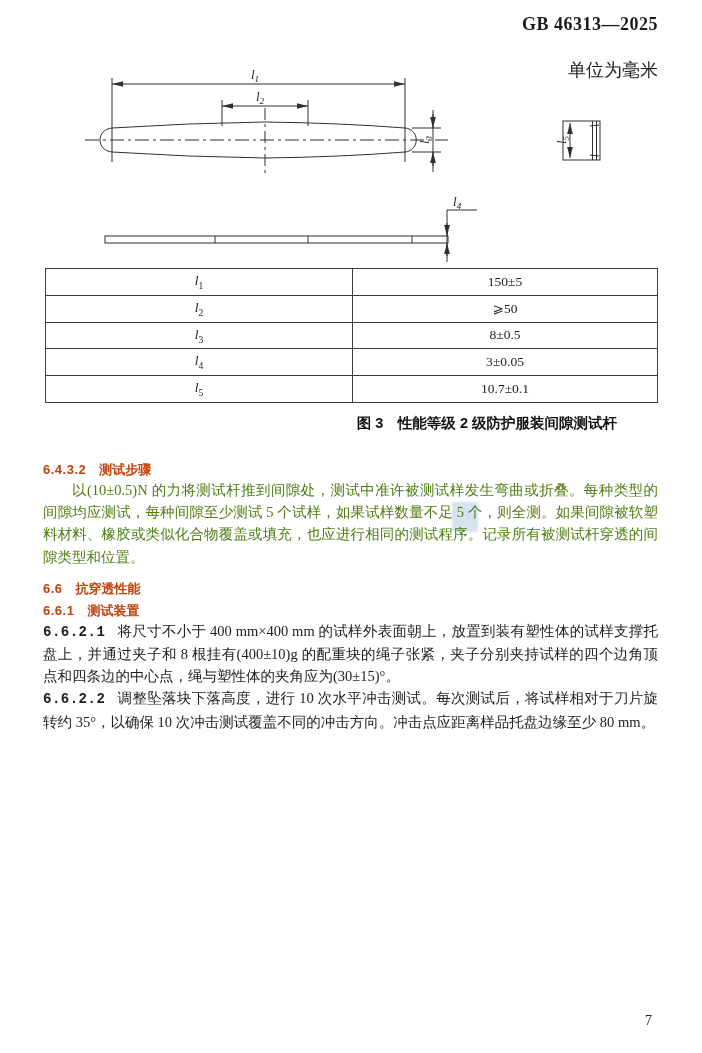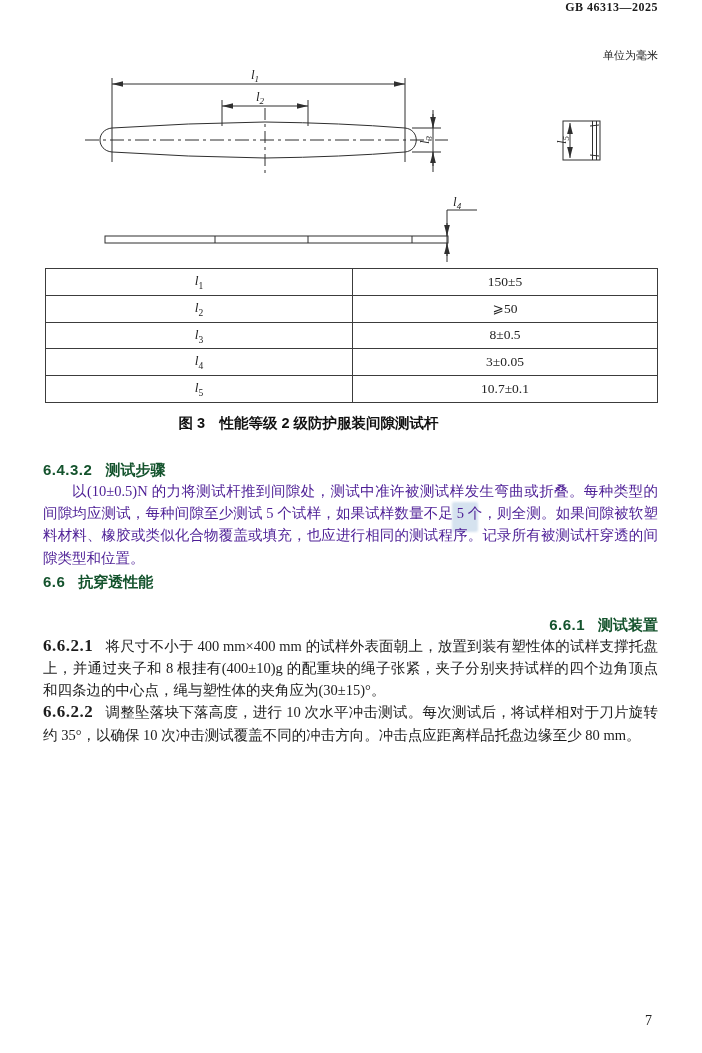--- a/index.html
+++ b/index.html
@@ -3,64 +3,64 @@
 <meta charset="utf-8">
 <style>
   html,body{margin:0;padding:0;}
   body{
     width:702px;height:1053px;background:#ffffff;position:relative;
     font-family:"Liberation Serif","DejaVu Serif",serif;color:#1c1c1c;
     overflow:hidden;
   }
   .abs{position:absolute;}
   
-  .std-no{top:0;right:44px;font-weight:bold;font-size:12px;letter-spacing:.5px;}
-  .unit-note{top:48px;right:44px;font-size:11px;}
+  .std-no{top:14px;right:44px;font-weight:bold;font-size:18px;letter-spacing:.5px;}
+  .unit-note{top:58px;right:44px;font-size:18px;}
   
   .figure-area{top:62px;left:40px;width:660px;height:202px;}
   
   .spec-table-wrap{top:268px;left:45px;width:613px;}
   table.spec{border-collapse:collapse;width:100%;table-layout:fixed;}
   table.spec td{
     border:1px solid #3c3c3c;height:25.8px;text-align:center;vertical-align:middle;
     font-size:13.5px;padding:0;color:#222;
   }
   table.spec td.param{width:306px;}
   table.spec i{font-family:"Liberation Serif","DejaVu Serif",serif;}
   table.spec sub{font-size:9.5px;}
   .fig-caption{
-    top:414px;left:0;width:617px;text-align:center;
+    top:414px;left:0;width:617px;text-align:right;
     font-family:"Liberation Sans","DejaVu Sans",sans-serif;
     font-weight:bold;font-size:14.5px;color:#111;
   }
   
   .wm{top:502px;left:452px;width:26px;height:30px;background:rgba(144,178,214,.38);
       border-radius:2px;filter:blur(1px);z-index:0;}
   
   .content{top:455px;left:43px;width:615px;z-index:1;}
   .hd{
     font-family:"Liberation Sans","DejaVu Sans",sans-serif;font-weight:bold;
-    font-size:15px;color:#14532d;margin:0;
+    font-size:13px;color:#c2410c;margin:0;
   }
   .hd .hd-no{font-weight:600;margin-right:13px;letter-spacing:.5px;}
   .hd1{padding-top:6px;}
   p.body-p{
     font-size:14.5px;line-height:22.2px;text-align:justify;margin:0;
-    text-indent:2em;color:#4c1d95;
+    text-indent:2em;color:#4d7c0f;
   }
   p.clause{
     font-size:14.5px;line-height:22.2px;text-align:justify;margin:0;
     text-indent:0;color:#1c1c1c;
   }
   .clause-no{
-    font-family:Liberation Serif, serif;font-weight:600;
-    font-size:17px;margin-right:12px;letter-spacing:.5px;
+    font-family:Liberation Mono, monospace;font-weight:600;
+    font-size:14px;margin-right:12px;letter-spacing:.5px;
   }
-  .mt12{margin-top:24px;text-align:right;} .mt8{margin-top:8px;} .mt20{margin-top:20px;}
-  .mt14{margin-top:14px;} .mt22{margin-top:4px;} .mt6{margin-top:6px;}
+  .mt12{margin-top:4px;} .mt8{margin-top:8px;} .mt20{margin-top:20px;}
+  .mt14{margin-top:14px;} .mt22{margin-top:12px;} .mt6{margin-top:6px;}
   .page-num{bottom:24px;right:50px;font-size:14px;color:#222;}
   
   svg text{font-family:"Liberation Serif","DejaVu Serif",serif;font-style:italic;font-size:13px;fill:#222;}
   svg tspan.sub{font-size:9px;}
 </style>
 </head>
 <body>
 
 <div class="abs std-no">GB 46313—2025</div>
 <div class="abs unit-note">单位为毫米</div>

